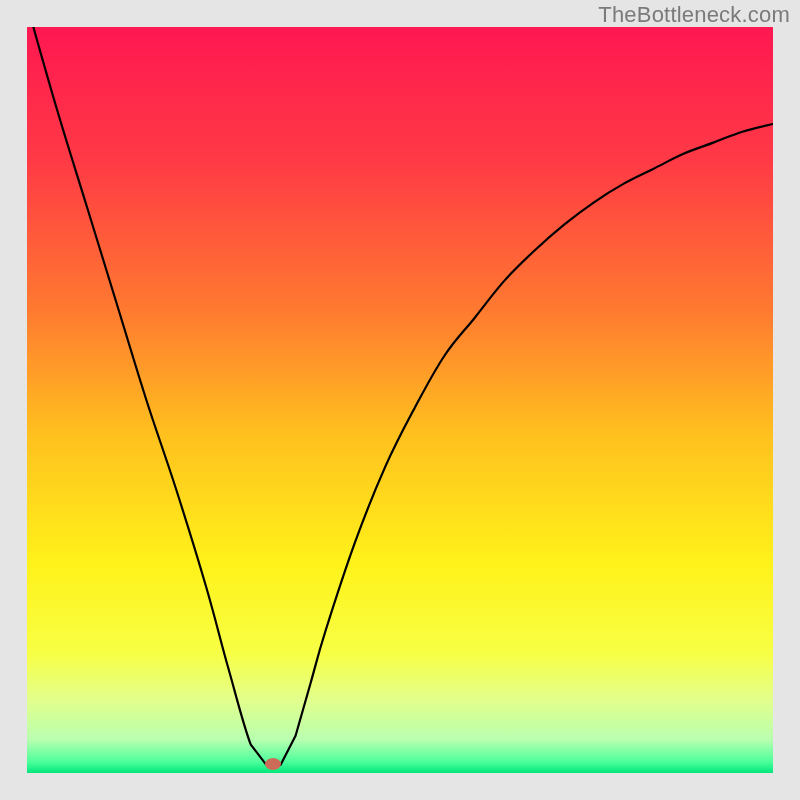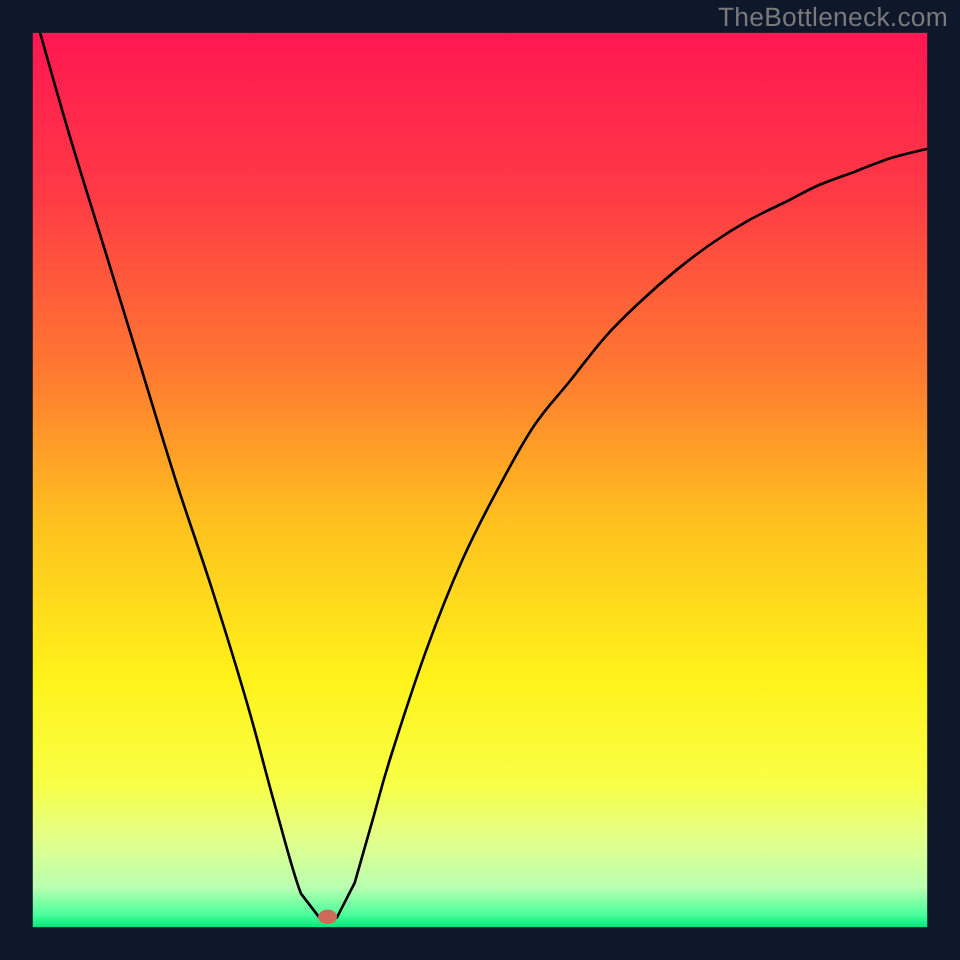--- a/index.html
+++ b/index.html
@@ -10,21 +10,21 @@
     background: #000000;
     overflow: hidden;
     font-family: Arial, Helvetica, sans-serif;
   }
   .frame {
     position: absolute;
     top: 0;
     left: 0;
     width: 800px;
     height: 800px;
-    background: #0f172a;
+    background: #e5e5e5;
   }
   .plot-area {
     position: absolute;
     top: 27px;
     left: 27px;
     width: 746px;
     height: 746px;
     overflow: hidden;
   }
   .gradient-bg {

